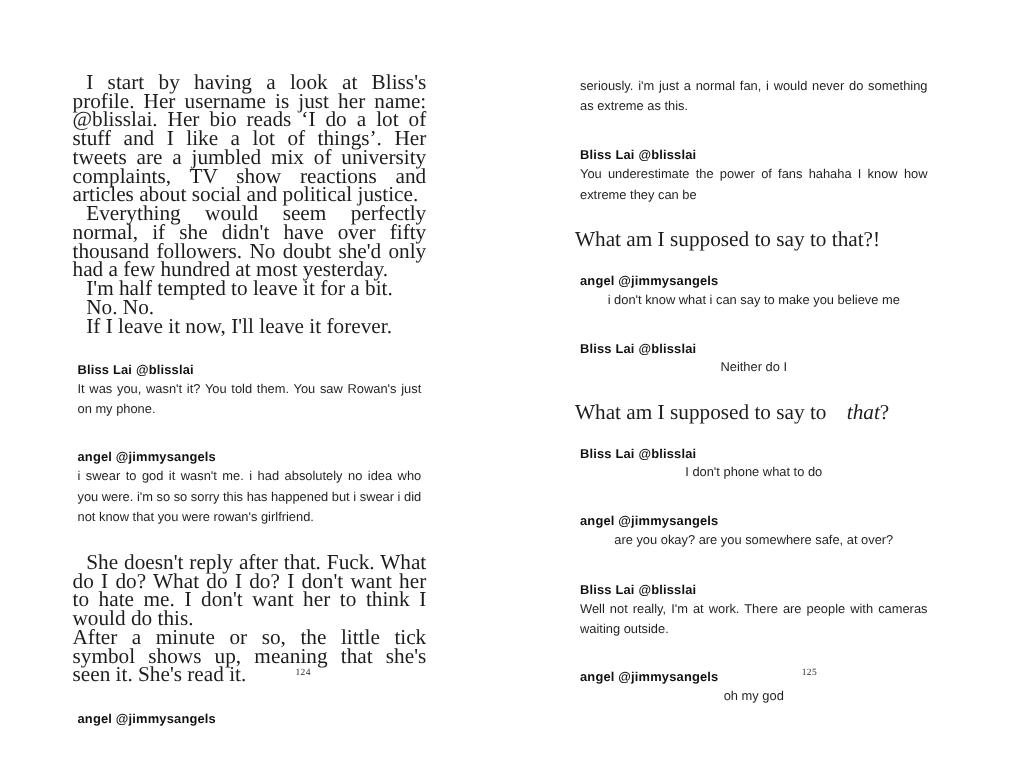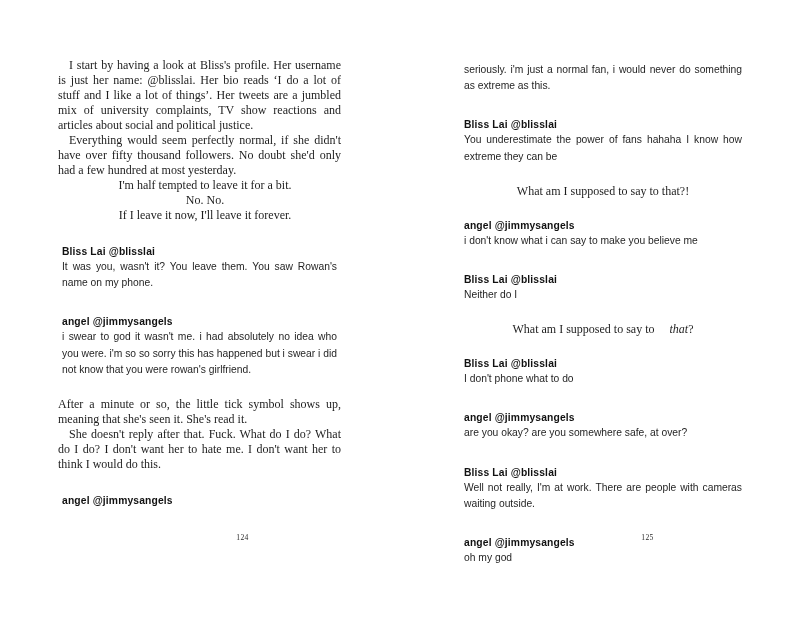--- a/index.html
+++ b/index.html
@@ -32,31 +32,31 @@
     width: 283px;
   }
   .page-right .textblock {
     left: 55px;
     width: 286px;
   }
 
   
   p.prose {
     font-family: "Liberation Serif", "DejaVu Serif", serif;
-    font-size: 12px;
+    font-size: 17px;
     line-height: 15.0px;
     color: #1d1d1d;
     text-align: justify;
     text-justify: inter-word;
     margin: 0;
     text-indent: 11px;
     -webkit-font-smoothing: antialiased;
   }
   p.prose.noindent { text-indent: 0; }
-  p.prose.tight    { text-align: center; }
+  p.prose.tight    { text-align: left; }
   p.prose em { font-style: italic; margin-left: 12px; }
 
   
   .tweet {
     margin: 4px;
   }
   .tweet-handle {
     font-family: Liberation Sans, sans-serif;
     font-size: 10.3px;
     font-weight: bold;
@@ -68,21 +68,21 @@
   .tweet-body {
     font-family: "Liberation Sans", "DejaVu Sans", sans-serif;
     font-size: 10.3px;
     font-weight: normal;
     color: #1f1f1f;
     line-height: 16.2px;
     text-align: justify;
     text-justify: inter-word;
     margin: 0;
   }
-  .tweet-body.noj { text-align: left; }
+  .tweet-body.noj { text-align: center; }
   .gap-lg  { height: 15px; }
   .gap-xl  { height: 17px; }
 
   
   .folio {
     position: absolute;
     top: 533px;
     width: 405px;
     left: 0;
     text-align: center;
@@ -106,34 +106,34 @@
       <p class="prose">I start by having a look at Bliss's profile. Her username is just her name: @blisslai. Her bio reads ‘I do a lot of stuff and I like a lot of things’. Her tweets are a jumbled mix of university complaints, TV show reactions and articles about social and political justice.</p>
       <p class="prose">Everything would seem perfectly normal, if she didn't have over fifty thousand followers. No doubt she'd only had a few hundred at most yesterday.</p>
       <p class="prose tight">I'm half tempted to leave it for a bit.</p>
       <p class="prose tight">No. No.</p>
       <p class="prose tight">If I leave it now, I'll leave it forever.</p>
 
       <div class="gap-xl"></div>
 
       <div class="tweet">
         <p class="tweet-handle">Bliss Lai @blisslai</p>
-        <p class="tweet-body">It was you, wasn't it? You leave them. You saw Rowan's name on my phone.</p>
+        <p class="tweet-body">It was you, wasn't it? You told them. You saw Rowan's just on my phone.</p>
       </div>
 
       <div class="gap-lg"></div>
 
       <div class="tweet">
         <p class="tweet-handle">angel @jimmysangels</p>
         <p class="tweet-body">i swear to god it wasn't me. i had absolutely no idea who you were. i'm so so sorry this has happened but i swear i did not know that you were rowan's girlfriend.</p>
       </div>
 
       <div class="gap-lg"></div>
 
+      <p class="prose">She doesn't reply after that. Fuck. What do I do? What do I do? I don't want her to hate me. I don't want her to think I would do this.</p>
       <p class="prose noindent">After a minute or so, the little tick symbol shows up, meaning that she's seen it. She's read it.</p>
-      <p class="prose">She doesn't reply after that. Fuck. What do I do? What do I do? I don't want her to hate me. I don't want her to think I would do this.</p>
 
       <div class="gap-xl"></div>
 
       <div class="tweet">
         <p class="tweet-handle">angel @jimmysangels</p>
       </div>
 
     </div>
     <div class="folio">124</div>
   </div>

